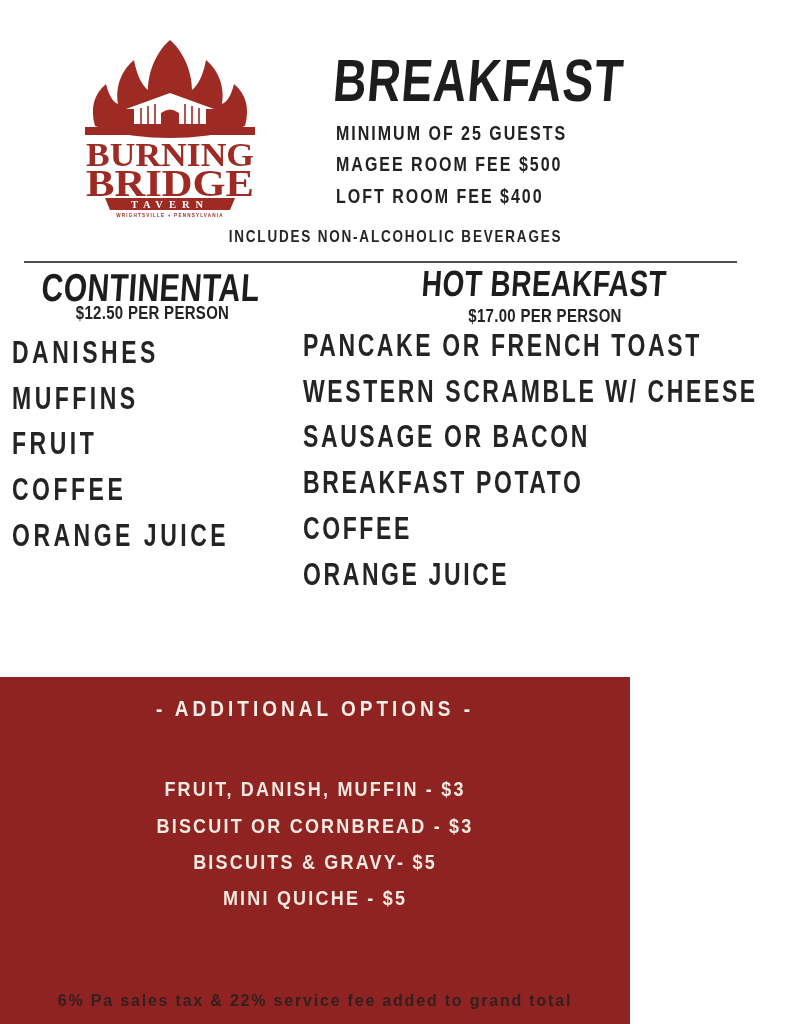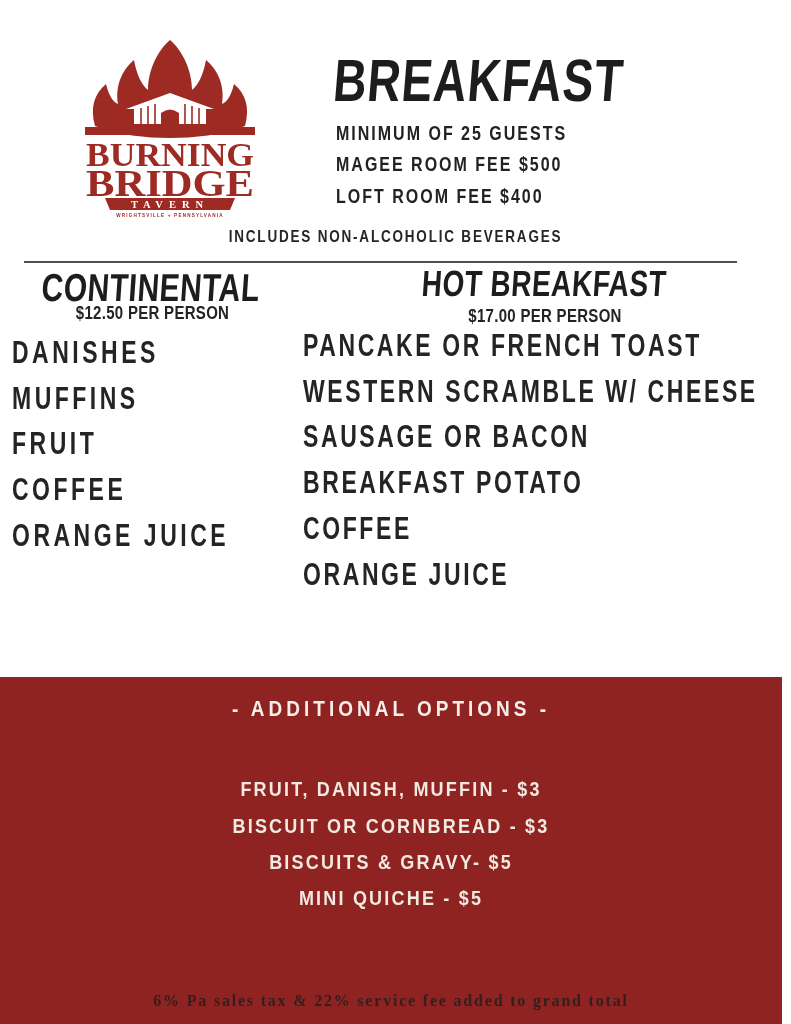--- a/index.html
+++ b/index.html
@@ -67,41 +67,41 @@
     position:absolute; list-style:none;
     font-weight:bold; color:#242424;
     transform:scaleY(1.35); transform-origin:left top;
   }
   .menu-list li { line-height:33.7px; white-space:nowrap; }
   .list-continental { left:12px; top:331px; font-size:23px; letter-spacing:3.5px; }
   .list-hot { left:303px; top:324px; font-size:23px; letter-spacing:2.6px; }
 
   
   .red-band {
-    position:absolute; left:0; top:677px; width:782px; height:347px;
+    position:absolute; left:0; top:677px; width:630px; height:347px;
     background:#8e2322;
     padding-left:48px;
   }
   .additional-title {
     position:absolute; top:19px; left:0; width:100%;
     text-align:center; font-size:19px; font-weight:bold;
     color:#f5efe8; letter-spacing:4px;
     transform:scaleY(1.2); transform-origin:center top;
   }
   .additional-list {
     position:absolute; top:95px; left:0; width:100%;
     list-style:none; text-align:center;
     font-size:18px; font-weight:bold; color:#f2e9e0; letter-spacing:2.2px;
     transform:scaleY(1.15); transform-origin:center top;
   }
   .additional-list li { line-height:31.5px; }
   .tax-note {
     position:absolute; bottom:14px; left:0; width:100%;
     text-align:center; font-size:16px; font-weight:bold;
-    color:#33201e; letter-spacing:1.8px;font-family:Liberation Serif, serif;
+    color:#33201e; letter-spacing:1.8px;
   }
 </style>
 </head>
 <body>
 
 <div class="page">
 
   <svg class="logo" viewBox="0 0 220 180" xmlns="http://www.w3.org/2000/svg">
 
     <path fill="#9e2a24" d="

